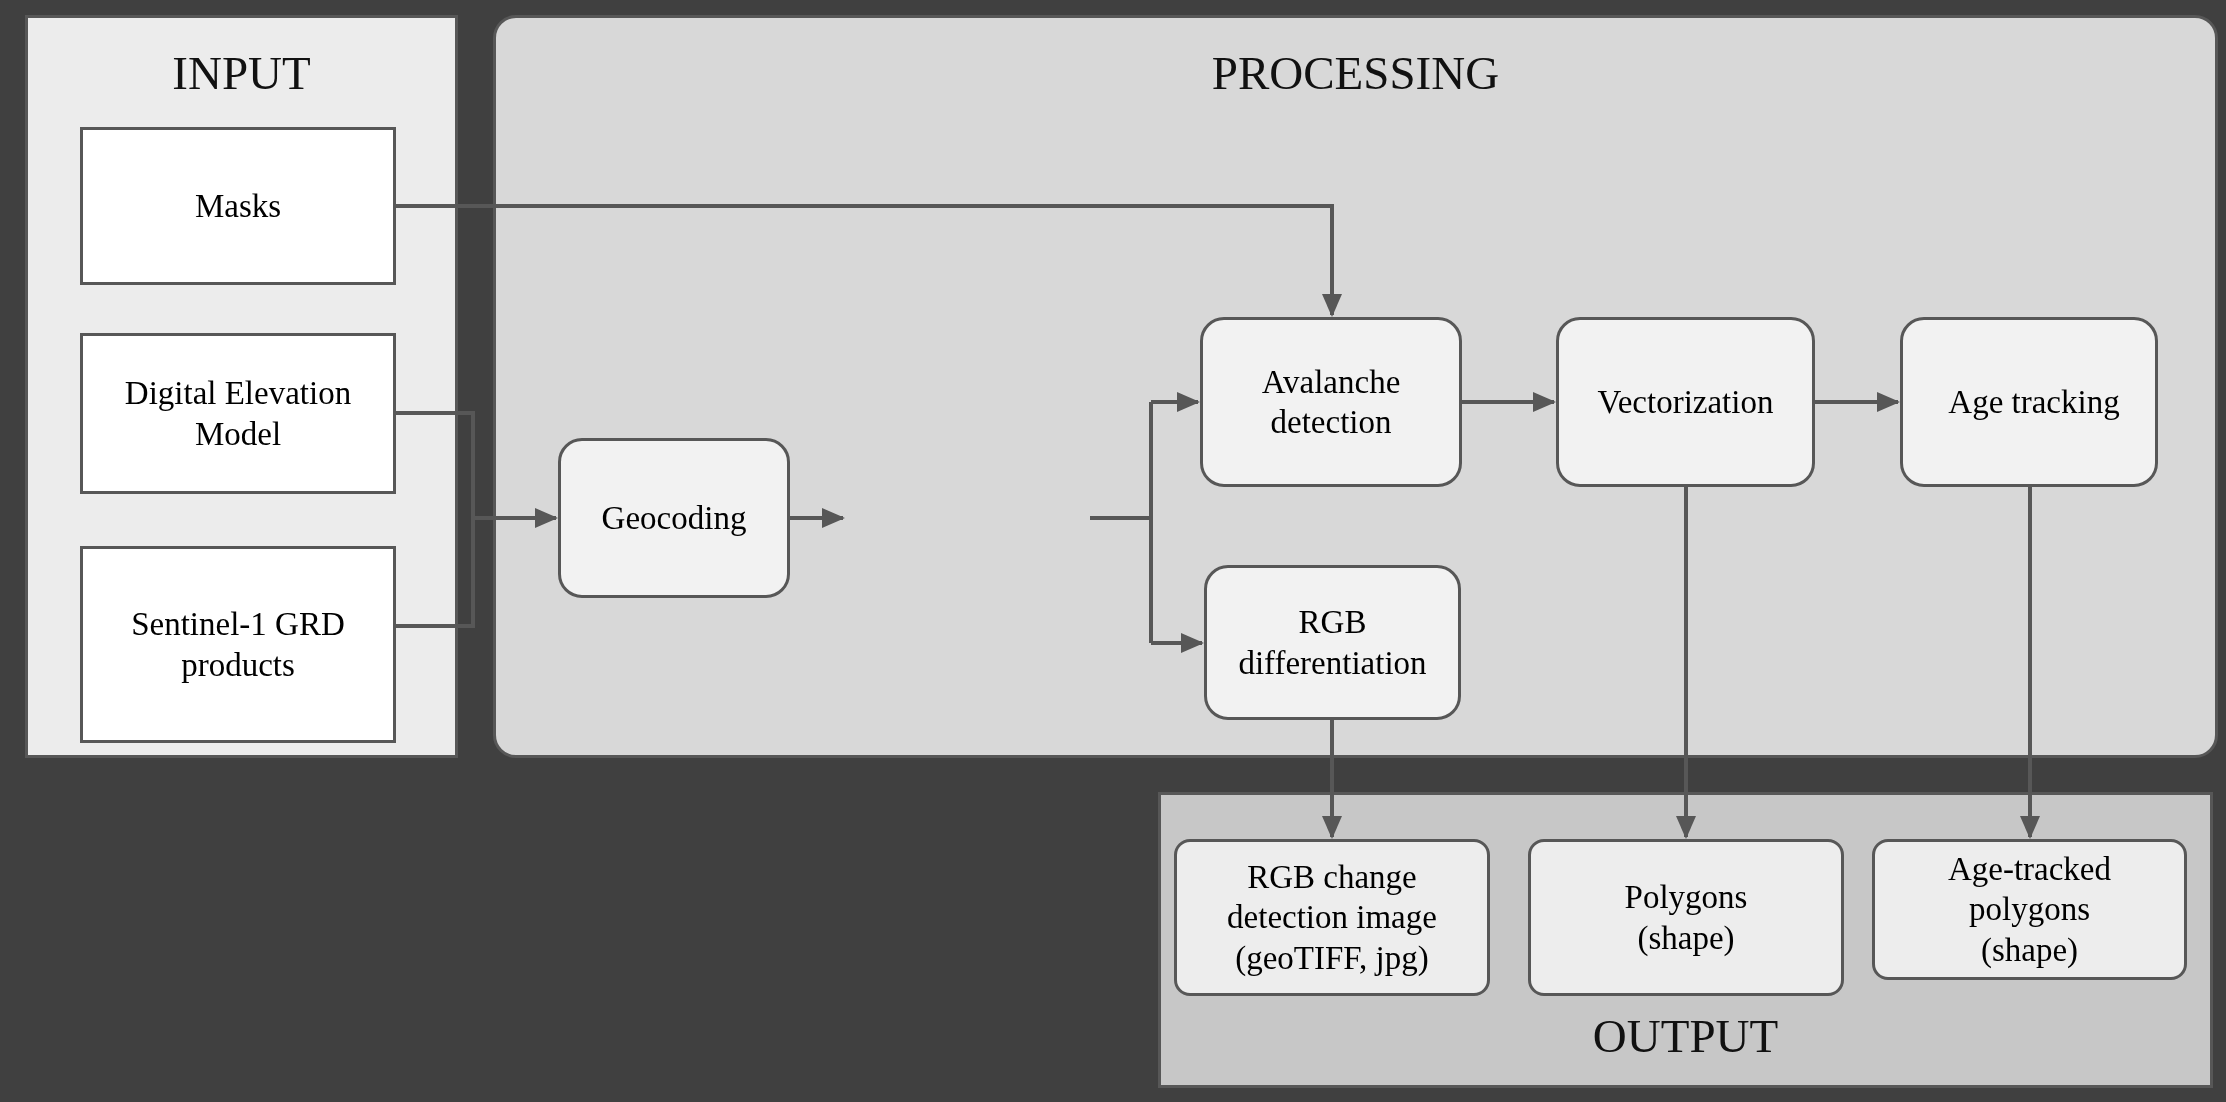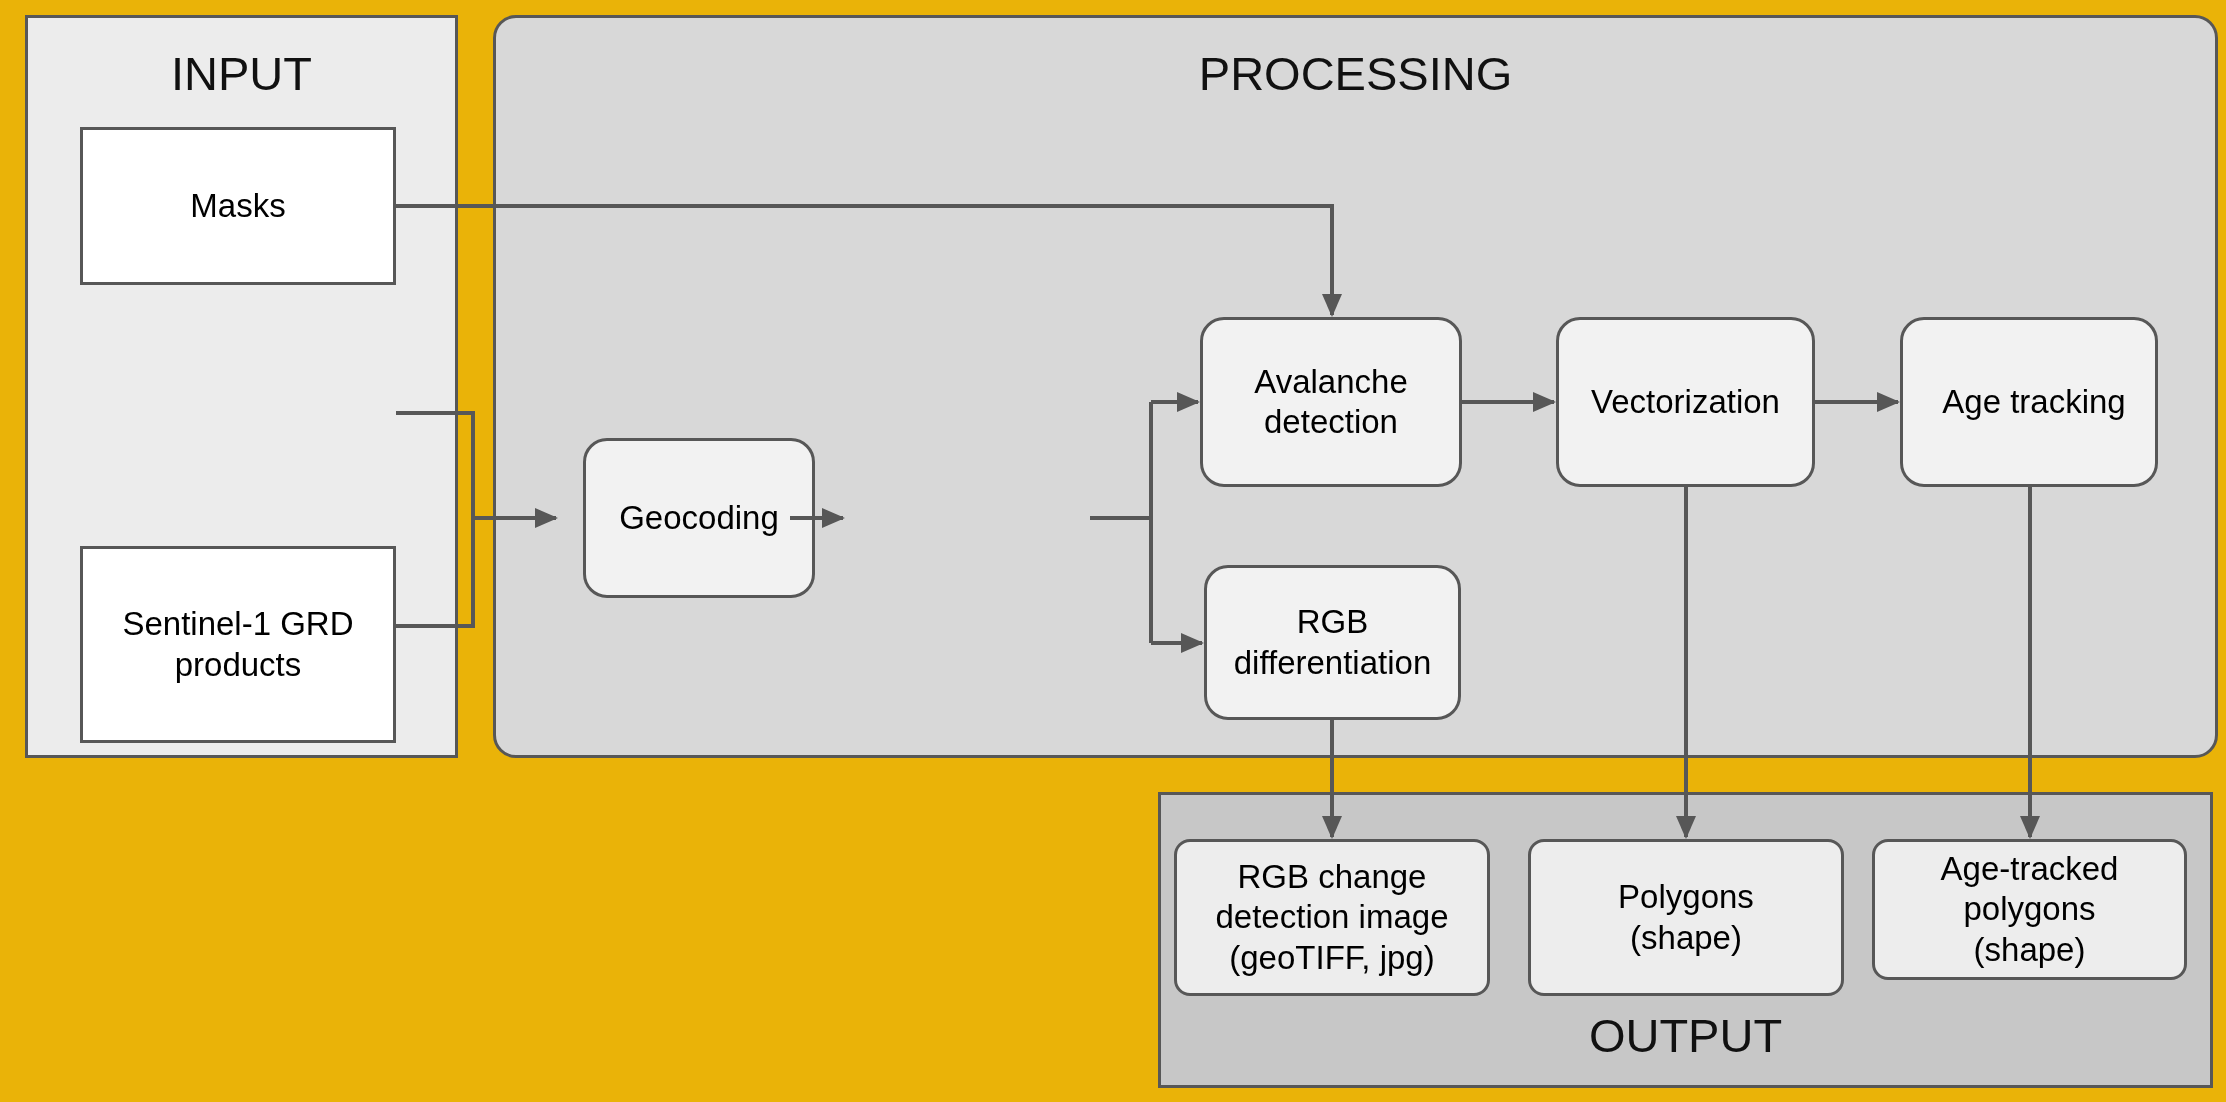--- a/index.html
+++ b/index.html
@@ -1,21 +1,21 @@
 <!DOCTYPE html>
 <html><head>
 <meta charset="utf-8">
 <style>
   html, body { margin: 0; padding: 0; background: #ffffff; }
   #canvas {
     position: relative;
     width: 2226px;
     height: 1102px;
-    background: #eab308;
-    font-family: Liberation Sans, sans-serif;
+    background: #404040;
+    font-family: Liberation Serif, serif;
     overflow: hidden;
   }
   .section {
     position: absolute;
     box-sizing: border-box;
     border: 3px solid #575757;
   }
   #sec-input      { left: 25px;   top: 15px;  width: 433px;  height: 743px; background: #ececec; }
   #sec-processing { left: 493px;  top: 15px;  width: 1725px; height: 743px; background: #d8d8d8; border-radius: 23px; }
   #sec-output     { left: 1158px; top: 792px; width: 1055px; height: 296px; background: #c7c7c7; }
@@ -43,21 +43,21 @@
     padding: 6px;
   }
   .node .lbl { white-space: pre-line; }
   .node-input   { background: #ffffff; }
   .node-process { background: #f2f2f2; border-radius: 24px; }
   .node-output  { background: #ededed; border-radius: 16px; }
 
   #n-masks         { left: 80px;   top: 127px; width: 316px; height: 158px; }
   #n-dem           { left: 80px;   top: 333px; width: 316px; height: 161px; }
   #n-sentinel      { left: 80px;   top: 546px; width: 316px; height: 197px; }
-  #n-geocoding     { left: 558px;  top: 438px; width: 232px; height: 160px; margin-left: 25px; }
+  #n-geocoding     { left: 558px;  top: 438px; width: 232px; height: 160px; }
   #n-scene         { left: 845px;  top: 438px; width: 245px; height: 160px; }
   #n-avalanche     { left: 1200px; top: 317px; width: 262px; height: 170px; }
   #n-vectorization { left: 1556px; top: 317px; width: 259px; height: 170px; }
   #n-agetracking   { left: 1900px; top: 317px; width: 258px; height: 170px; padding-left: 16px; }
   #n-rgbdiff       { left: 1204px; top: 565px; width: 257px; height: 155px; }
   #n-rgbchange     { left: 1174px; top: 839px; width: 316px; height: 157px; }
   #n-polygons      { left: 1528px; top: 839px; width: 316px; height: 157px; }
   #n-agetracked    { left: 1872px; top: 839px; width: 315px; height: 141px; }
 
   #edges-layer {
@@ -82,20 +82,24 @@
   </div>
   <div class="section" id="sec-processing">
     <div class="section-label at-top">PROCESSING</div>
   </div>
   <div class="section" id="sec-output">
     <div class="section-label at-bottom">OUTPUT</div>
   </div>
 
   <div class="node node-input" id="n-masks">
     <span class="lbl">Masks</span>
+  </div>
+  <div class="node node-input" id="n-dem">
+    <span class="lbl">Digital Elevation
+Model</span>
   </div>
   <div class="node node-input" id="n-sentinel">
     <span class="lbl">Sentinel-1 GRD
 products</span>
   </div>
 
   <div class="node node-process" id="n-geocoding">
     <span class="lbl">Geocoding</span>
   </div>
   <div class="node node-process" id="n-avalanche">

